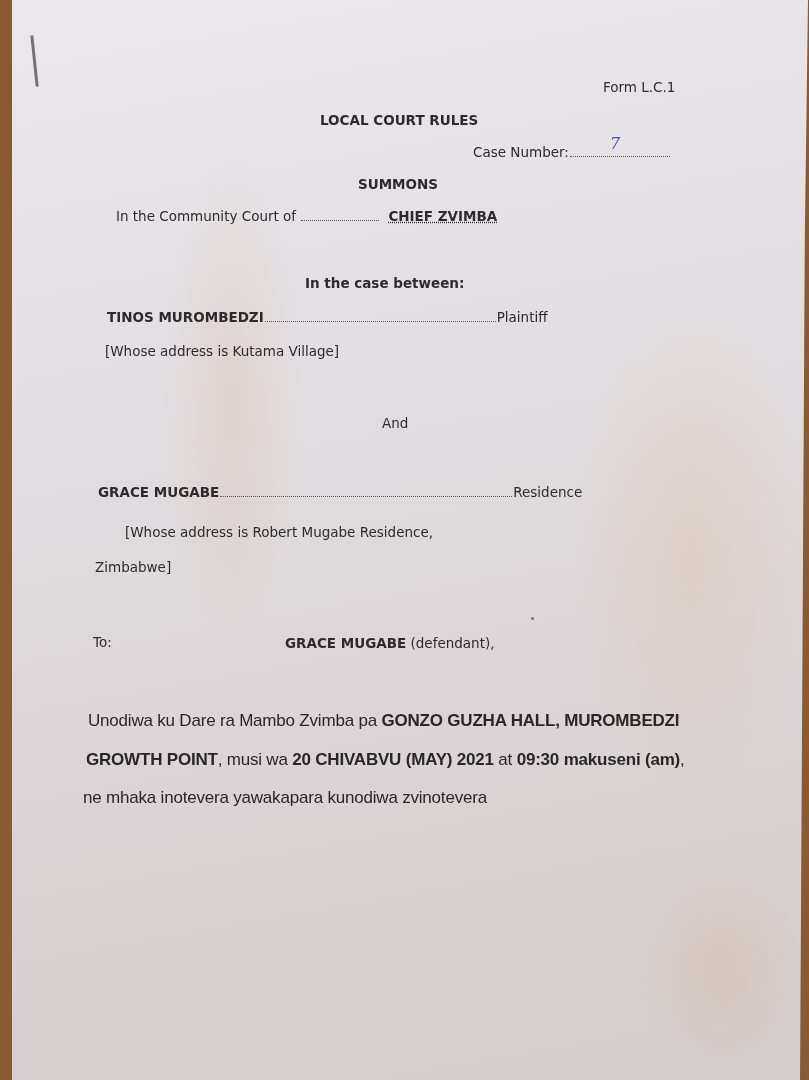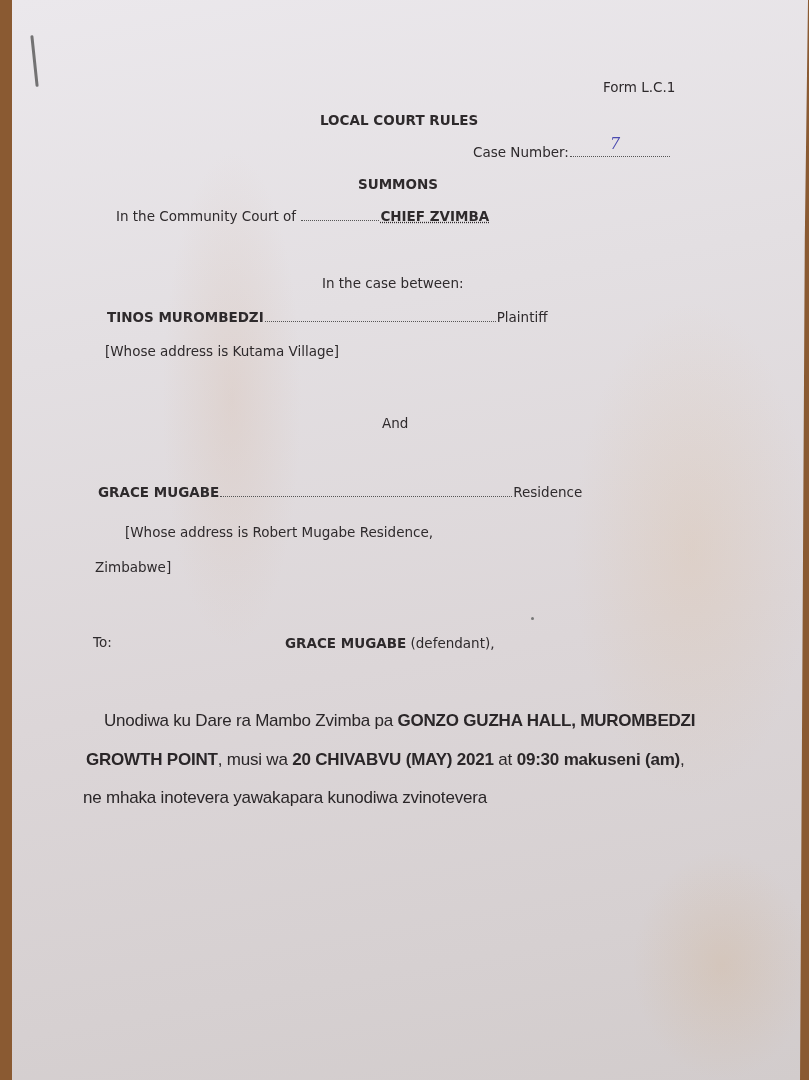--- a/index.html
+++ b/index.html
@@ -41,24 +41,24 @@
 
 <div class="t small" style="left:459px; top:144px;margin-left:14px;">
   <span>Case Number:</span><span class="dots" style="width:100px;"></span>
 </div>
 <div class="hand" style="left:610px; top:134px;">7</div>
 
 <div class="t small b" style="left:358px; top:176px;">SUMMONS</div>
 
 <div class="t small" style="left:116px; top:208px;">
   <span>In the Community Court of</span>
-  <span class="dots" style="width:78px;"></span><span class="b" style="text-decoration: underline dotted;">CHIEF ZVIMBA</span>
+  <span class="dots" style="width:78px;"></span><span class="b" style="text-decoration: underline dotted; margin-left: 8px;">CHIEF ZVIMBA</span>
 </div>
 
-<div class="t small" style="left:322px; top:275px;">In the case between:</div>
+<div class="t small" style="left:305px; top:275px;font-weight:bold;">In the case between:</div>
 
 <div class="t small" style="left:107px; top:309px;">
   <span class="b">TINOS MUROMBEDZI</span><span class="dots" style="width:231px;"></span><span>Plaintiff</span>
 </div>
 
 <div class="t small" style="left:105px; top:343px;">[Whose address is Kutama Village]</div>
 
 <div class="t small" style="left:382px; top:415px;">And</div>
 
 <div class="t small" style="left:98px; top:484px;">
@@ -69,19 +69,19 @@
 <div class="t small" style="left:95px; top:559px;">Zimbabwe]</div>
 
 <div class="speck"></div>
 
 <div class="t small" style="left:93px; top:634px;">To:</div>
 <div class="t small" style="left:285px; top:635px;">
   <span class="b">GRACE MUGABE</span>
   <span>(defendant),</span>
 </div>
 
-<div class="t para" style="left:88px; top:711px;margin-left:16px;">
+<div class="t para" style="left:88px; top:711px;">
   <span>Unodiwa ku Dare ra Mambo Zvimba pa </span><span class="b">GONZO GUZHA HALL, MUROMBEDZI</span>
 </div>
 <div class="t para" style="left:86px; top:750px;">
   <span class="b">GROWTH POINT</span><span>, musi wa </span><span class="b">20 CHIVABVU (MAY) 2021</span><span> at </span><span class="b">09:30 makuseni (am)</span><span>,</span>
 </div>
 <div class="t para" style="left:83px; top:788px;">ne mhaka inotevera yawakapara kunodiwa zvinotevera</div>
 
 </body></html>

